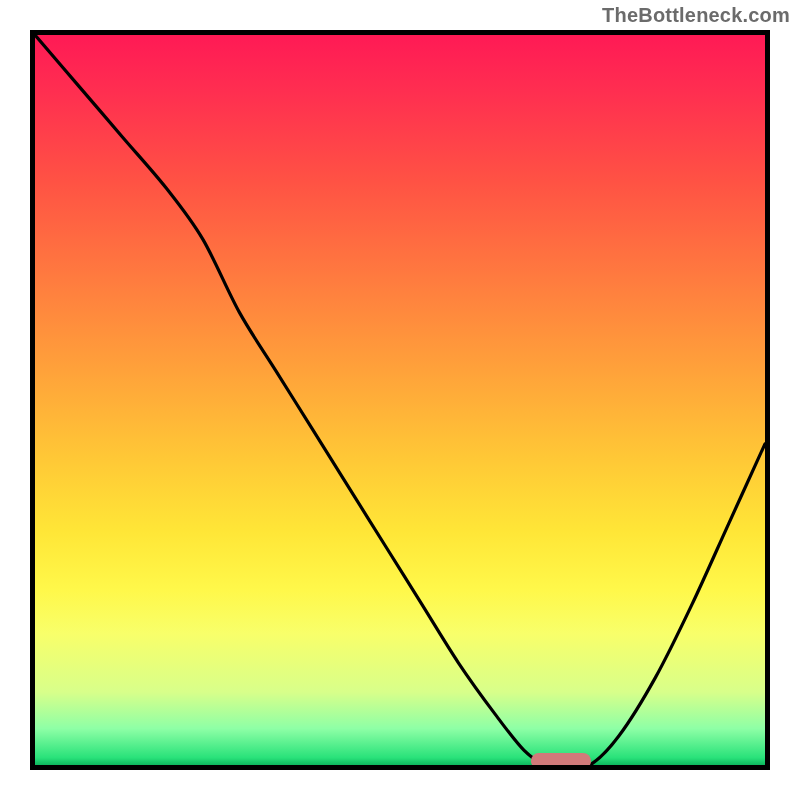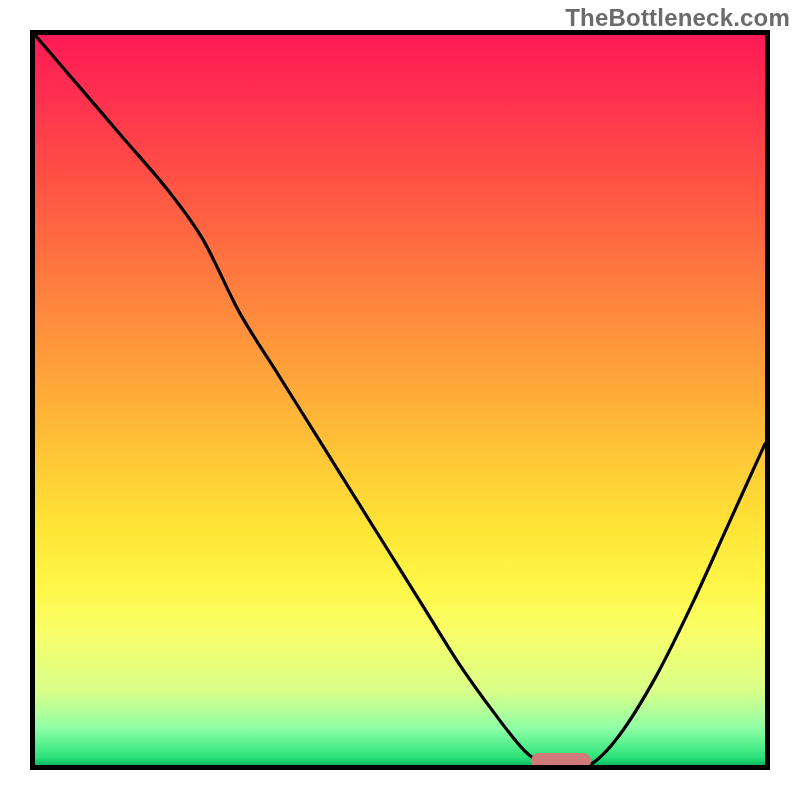--- a/index.html
+++ b/index.html
@@ -13,21 +13,21 @@
   .frame {
     position: relative;
     width: 800px;
     height: 800px;
     box-sizing: border-box;
   }
   .watermark {
     position: absolute;
     top: 4px;
     right: 10px;
-    font-size: 24px;
+    font-size: 20px;
     font-weight: 600;
     color: #6b6b6b;
     letter-spacing: 0.2px;
     z-index: 10;
   }
   .plot-box {
     position: absolute;
     left: 30px;
     top: 30px;
     width: 740px;

